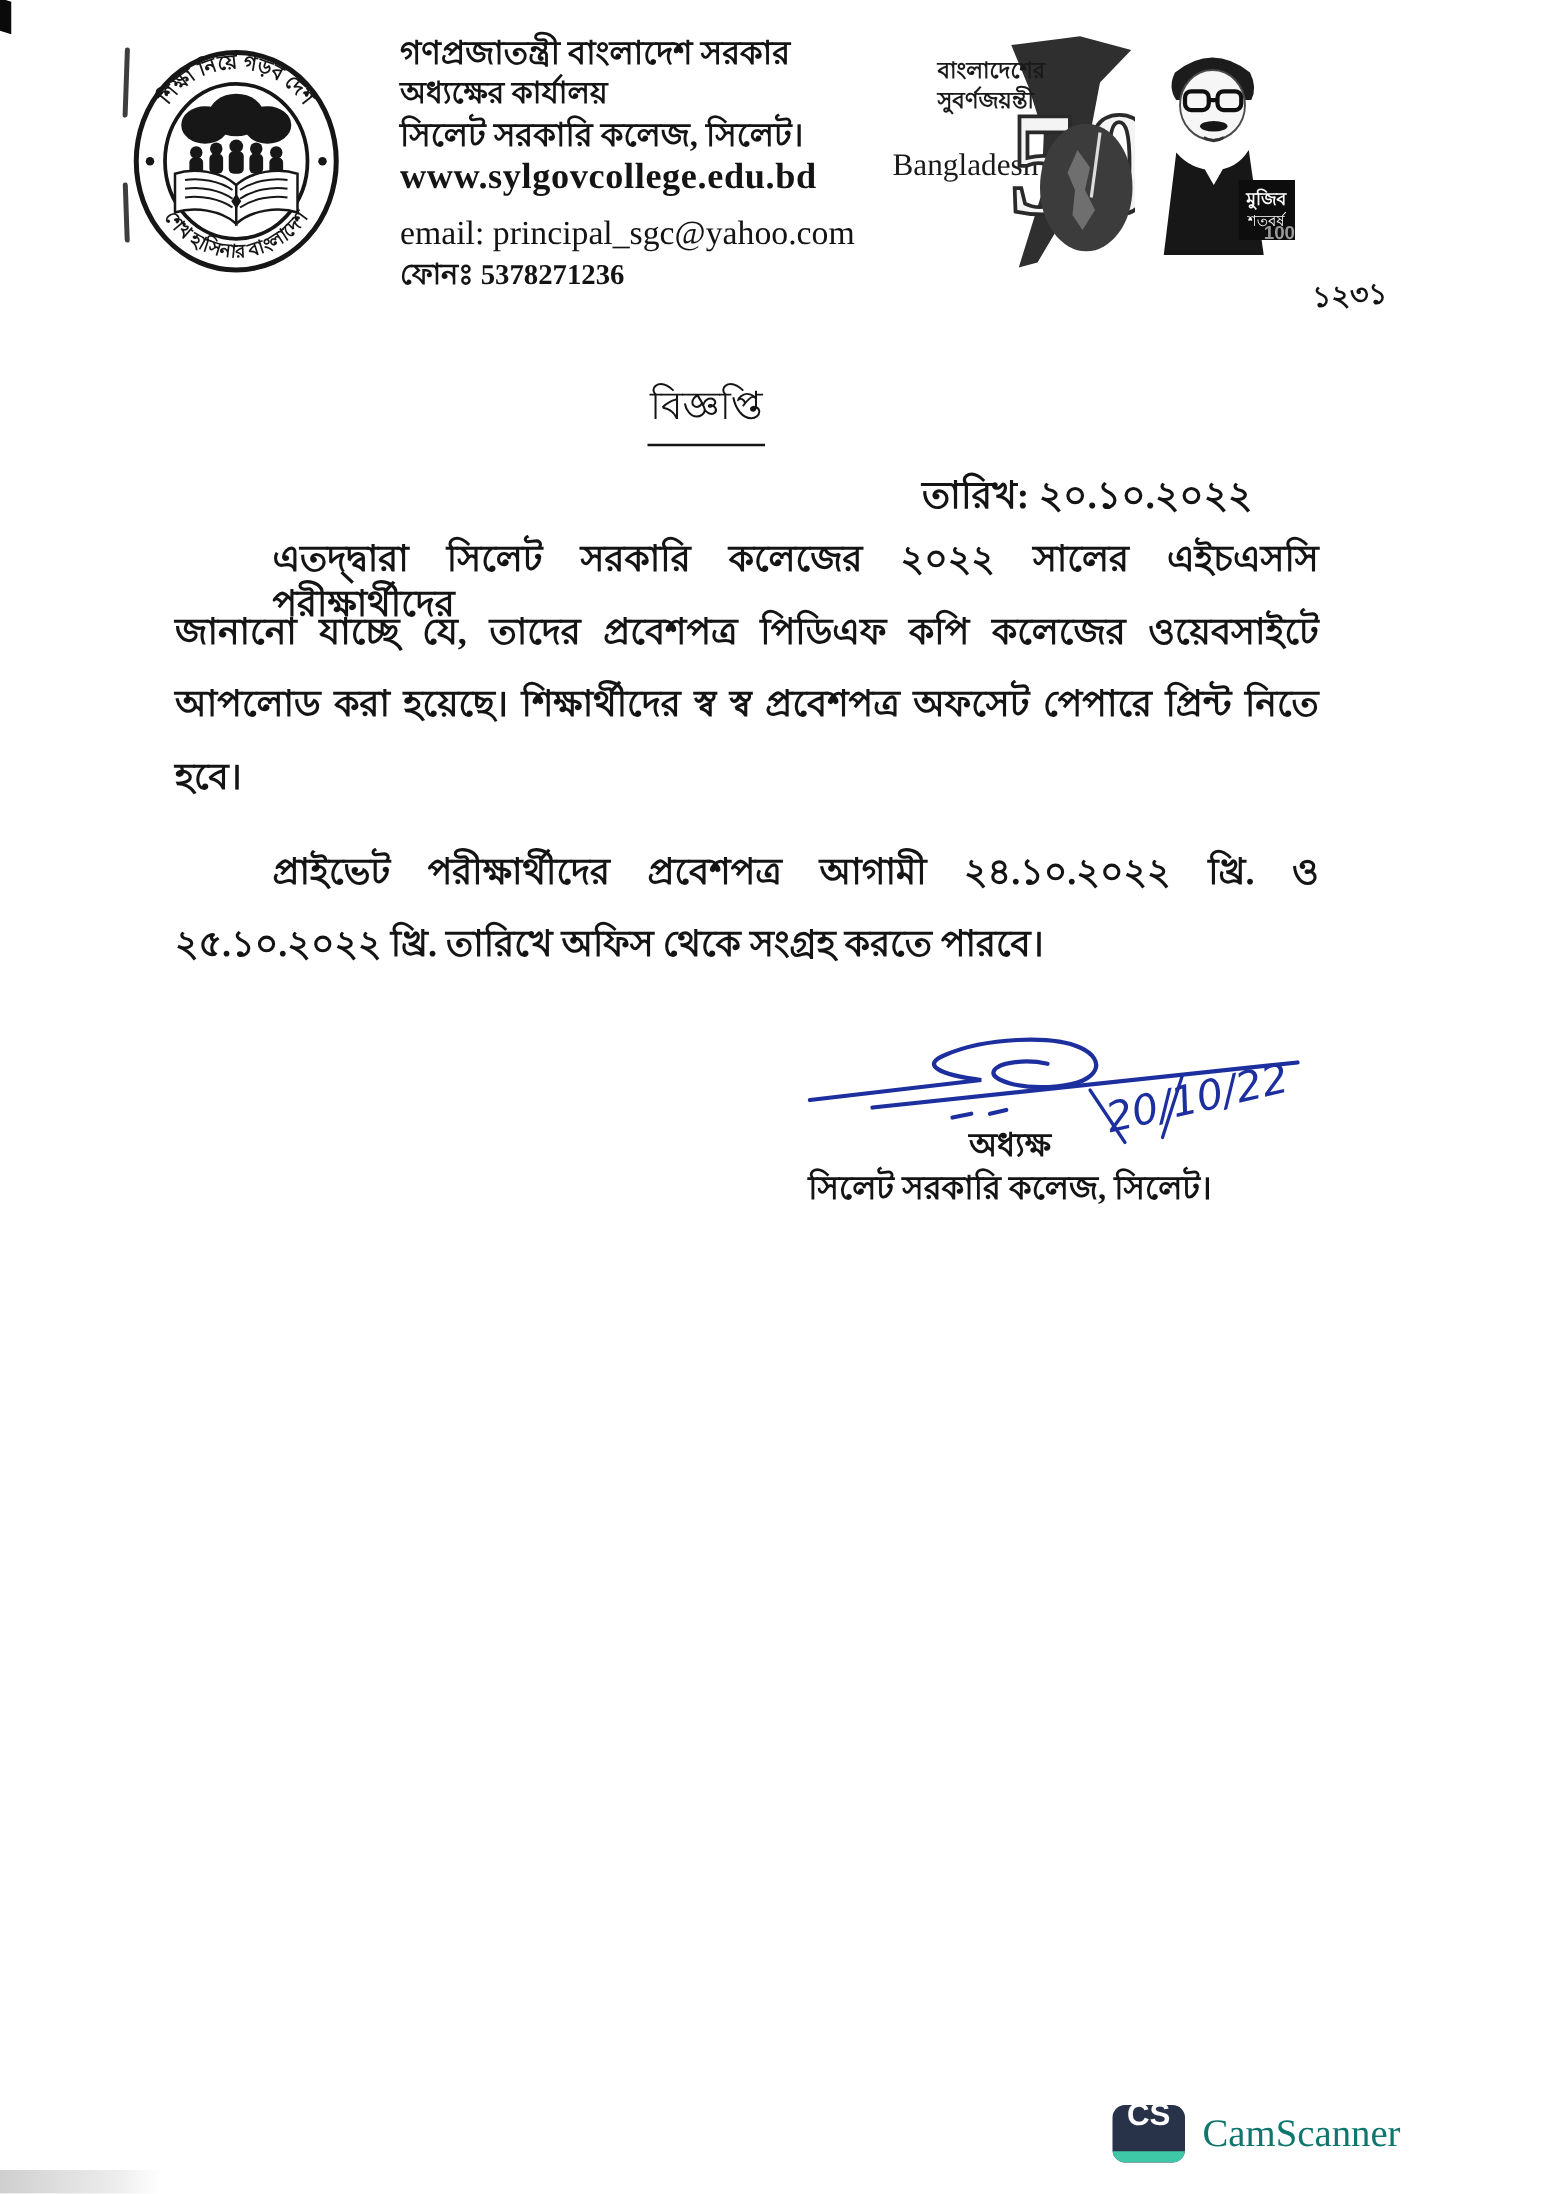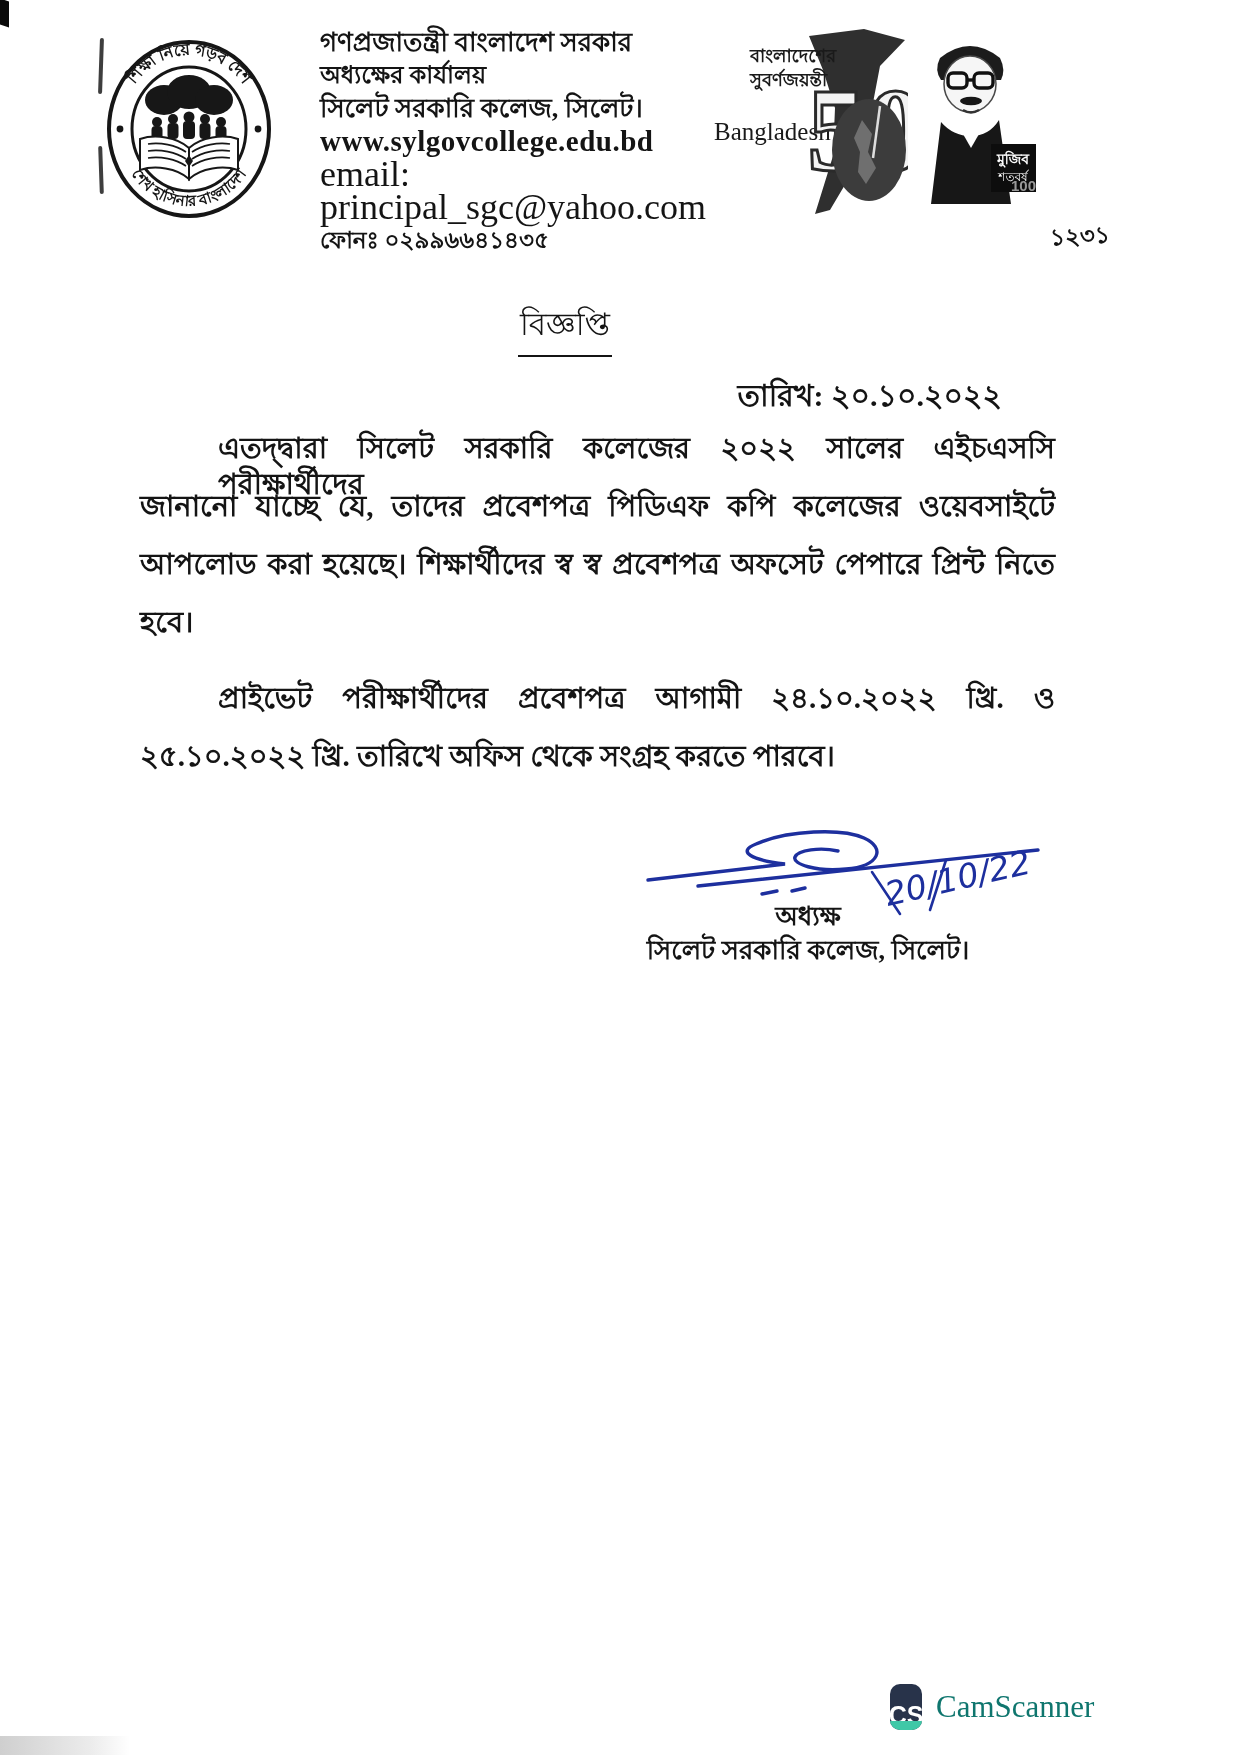--- a/index.html
+++ b/index.html
@@ -17,21 +17,21 @@
   .edge-dash.d1{top:38px;height:56px;transform:rotate(2deg);}
   .edge-dash.d2{top:146px;height:48px;transform:rotate(-2deg);}
   .bottom-shade{position:absolute;left:0;top:1736px;width:130px;height:19px;
     background:linear-gradient(90deg,#cfcfcf,#ececec 70%,#ffffff);}
   
   .seal{position:absolute;left:98px;top:30px;}
   .header-center{position:absolute;left:320px;top:26px;width:410px;text-align:left;line-height:33px;}
   .h-bn{font-size:26px;font-weight:bold;}
   .h-bn.small{font-size:24px;}
   .h-web{font-size:29px;font-weight:bold;letter-spacing:.5px;}
-  .h-email{font-size:36px;}
+  .h-email{font-size:27px;margin-top:12px;}
   .h-phone{font-size:23px;font-weight:bold;}
   .jubilee{position:absolute;left:712px;top:28px;}
   .mujib{position:absolute;left:905px;top:28px;}
   .ref{position:absolute;left:1040px;top:218px;width:80px;text-align:center;
        font-size:23px;font-weight:bold;transform:rotate(-3deg);}
   
   .title{position:absolute;left:495px;top:300px;width:140px;text-align:center;
          font-size:31px;font-weight:normal;}
   .title-inner{display:inline-block;border-bottom:2.5px solid #141414;padding:0 2px 3px 2px;}
   .date{position:absolute;left:690px;top:372px;width:270px;text-align:right;font-size:30px;font-weight:bold;margin-left:42px;}
@@ -40,22 +40,22 @@
   .line.lastline{text-align-last:left;}
   .line.indent{padding-left:78px;}
   .para2{margin-top:18px;}
   
   .sig-svg{position:absolute;left:640px;top:822px;}
   .sig-block{position:absolute;left:628px;top:900px;width:360px;text-align:center;
              font-size:26px;font-weight:bold;line-height:34px;}
   .sig-block .nm{white-space:nowrap;}
   
   .cs-footer{position:absolute;left:890px;top:1684px;display:flex;align-items:center;gap:14px;}
-  .cs-badge{position:relative;width:32px;height:46px;border-radius:10px;overflow:hidden;
-            background:#28334a;display:flex;align-items:flex-end;justify-content:center;}
+  .cs-badge{position:relative;width:58px;height:46px;border-radius:10px;overflow:hidden;
+            background:#28334a;display:flex;align-items:flex-start;justify-content:center;}
   .cs-badge span{color:#ffffff;font-family:"Liberation Sans","DejaVu Sans",sans-serif;
                  font-weight:bold;font-size:25px;margin-top:-6px;}
   .cs-badge .teal{position:absolute;left:0;bottom:0;width:100%;height:9px;background:#3fc8a7;}
   .cs-label{font-size:31px;color:#0f766e;}
 </style>
 </head>
 <body>
 
 <div class="page">
 
@@ -103,21 +103,21 @@
       <path d="M91,125 l4,6 -4,6 -4,-6 Z"></path>
     </g>
   </svg>
 
   <div class="header-center">
     <div class="h-bn">গণপ্রজাতন্ত্রী বাংলাদেশ সরকার</div>
     <div class="h-bn small">অধ্যক্ষের কার্যালয়</div>
     <div class="h-bn">সিলেট সরকারি কলেজ, সিলেট।</div>
     <div class="h-web">www.sylgovcollege.edu.bd</div>
     <div class="h-email">email: principal_sgc@yahoo.com</div>
-    <div class="h-phone">ফোনঃ ০২৯৯৬৬৪১৪৩৫</div>
+    <div class="h-phone">ফোনঃ 5378271236</div>
   </div>
 
   <svg class="jubilee" width="196" height="188" viewBox="0 0 196 188">
     <polygon points="97,8 152,1 193,12 168,38 160,80 150,128 118,182 103,186 121,128 123,80 111,42" fill="#2f2f2f"></polygon>
     <text x="38" y="34" font-size="18" font-weight="bold" fill="#1a1a1a" font-family="Liberation Serif, DejaVu Serif, serif">বাংলাদেশের</text>
     <text x="38" y="58" font-size="18" font-weight="bold" fill="#1a1a1a" font-family="Liberation Serif, DejaVu Serif, serif">সুবর্ণজয়ন্তী</text>
     <text x="2" y="112" font-size="25" fill="#1a1a1a" font-family="Liberation Serif, DejaVu Serif, serif">Bangladesh</text>
     <text x="95" y="142" font-size="118" font-weight="bold" fill="#f4f4f4" stroke="#2a2a2a" stroke-width="3" font-family="Liberation Serif, DejaVu Serif, serif">50</text>
     <ellipse cx="157" cy="122" rx="37" ry="51" fill="#3c3c3c"></ellipse>
     <path d="M150,92 l10,14 -4,18 8,16 -10,16 -8,-12 2,-20 -6,-14 Z" fill="#6f6f6f"></path>

